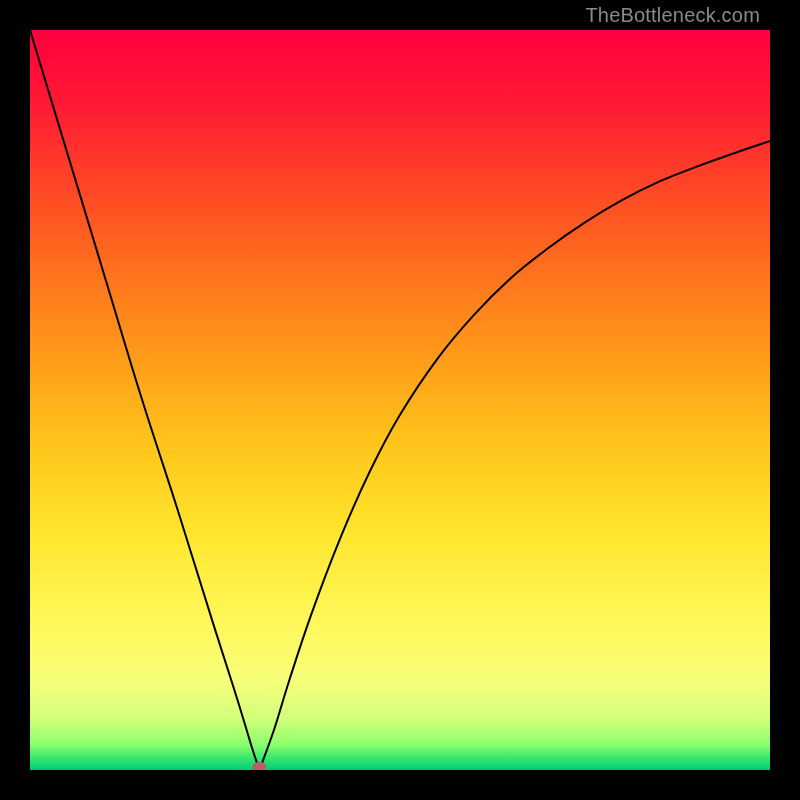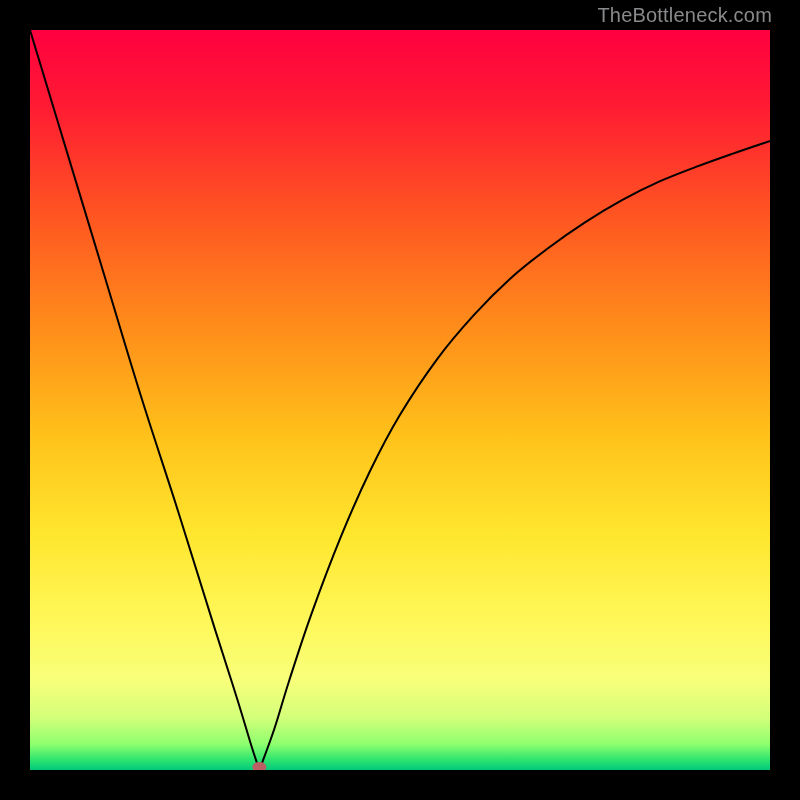--- a/index.html
+++ b/index.html
@@ -23,21 +23,21 @@
     position: absolute;
     left: 30px;
     top: 30px;
     width: 740px;
     height: 740px;
     overflow: hidden;
   }
   .attribution {
     position: absolute;
     top: 4px;
-    right: 28px;
+    right: 40px;
     color: #888a8c;
     font-size: 20px;
     font-weight: 400;
     letter-spacing: 0.2px;
     user-select: none;
   }
   svg { display: block; }
 </style>
 </head>
 <body>

